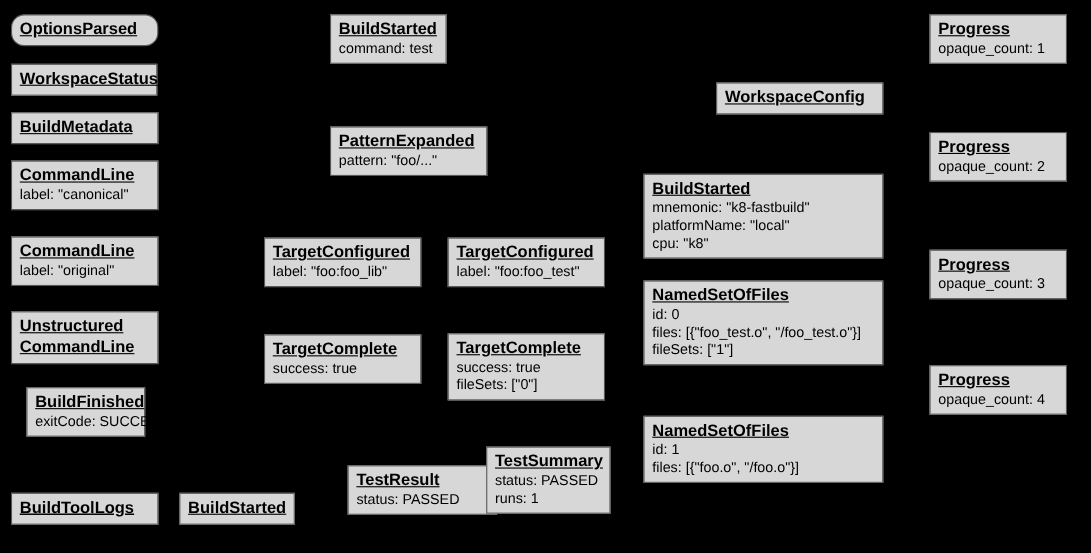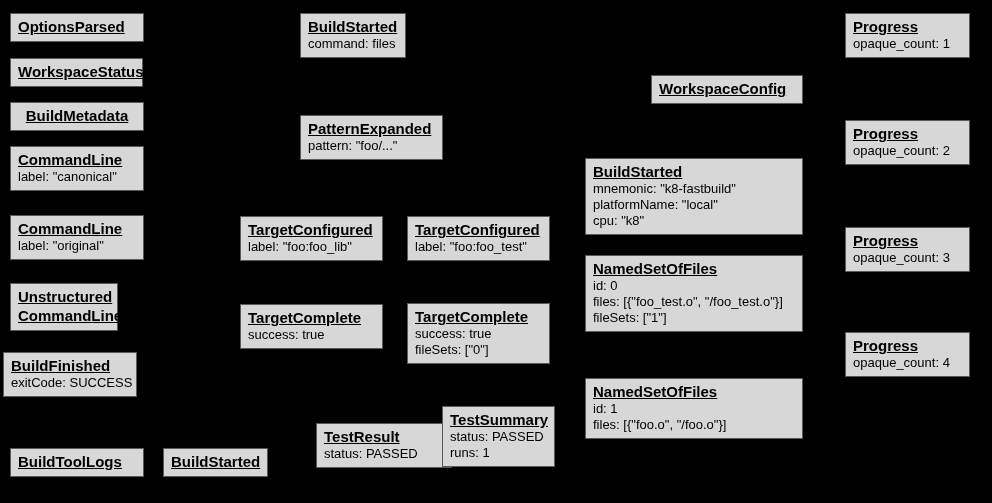--- a/index.html
+++ b/index.html
@@ -35,54 +35,54 @@
     display: block;
     font-size: 13px;
     line-height: 16px;
     white-space: nowrap;
   }
 </style>
 </head>
 <body>
 
 <div id="canvas" class="canvas" style="--bg: #000000; --node-fill: #d7d7d7; --node-border: #595959; --node-text: #000000;">
-    <div class="node" style="left: 10px; top: 13px; width: 134px;">
+    <div class="node" style="left: 10px; top: 13px; width: 134px; border-radius: 12px;">
       <span class="node-title-line">OptionsParsed</span>
     </div>
     <div class="node" style="left: 10px; top: 58px; width: 133px;">
       <span class="node-title-line">WorkspaceStatus</span>
     </div>
-    <div class="node" style="left: 10px; top: 102px; width: 134px; text-align: center;">
+    <div class="node" style="left: 10px; top: 102px; width: 134px;">
       <span class="node-title-line">BuildMetadata</span>
     </div>
     <div class="node" style="left: 10px; top: 146px; width: 134px;">
       <span class="node-title-line">CommandLine</span>
       <span class="node-body-line">label: "canonical"</span>
     </div>
     <div class="node" style="left: 10px; top: 215px; width: 134px;">
       <span class="node-title-line">CommandLine</span>
       <span class="node-body-line">label: "original"</span>
     </div>
-    <div class="node" style="left: 10px; top: 283px; width: 108px;">
+    <div class="node" style="left: 10px; top: 283px; width: 134px;">
       <span class="node-title-line">Unstructured</span>
       <span class="node-title-line">CommandLine</span>
     </div>
-    <div class="node" style="left: 3px; top: 352px; width: 134px;">
+    <div class="node" style="left: 24px; top: 352px; width: 108px;">
       <span class="node-title-line">BuildFinished</span>
       <span class="node-body-line">exitCode: SUCCESS</span>
     </div>
     <div class="node" style="left: 10px; top: 448px; width: 134px; text-decoration: underline;">
       <span class="node-title-line">BuildToolLogs</span>
     </div>
     <div class="node" style="left: 163px; top: 448px; width: 105px;">
       <span class="node-title-line">BuildStarted</span>
     </div>
     <div class="node" style="left: 300px; top: 13px; width: 106px;">
       <span class="node-title-line">BuildStarted</span>
-      <span class="node-body-line">command: files</span>
+      <span class="node-body-line">command: test</span>
     </div>
     <div class="node" style="left: 300px; top: 115px; width: 143px;">
       <span class="node-title-line">PatternExpanded</span>
       <span class="node-body-line">pattern: "foo/..."</span>
     </div>
     <div class="node" style="left: 240px; top: 216px; width: 143px;">
       <span class="node-title-line">TargetConfigured</span>
       <span class="node-body-line">label: "foo:foo_lib"</span>
     </div>
     <div class="node" style="left: 407px; top: 216px; width: 143px;">

